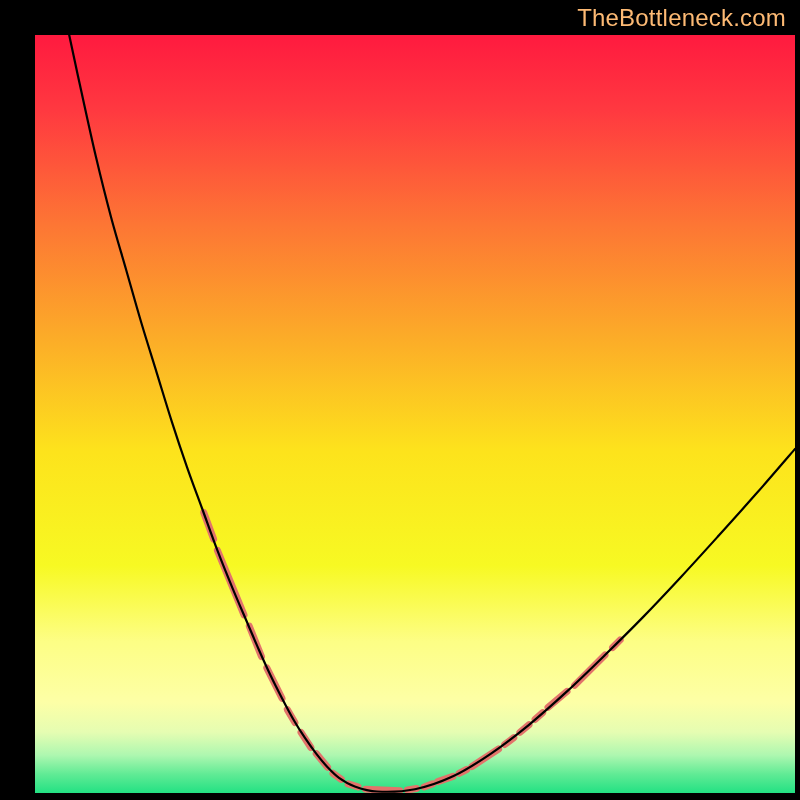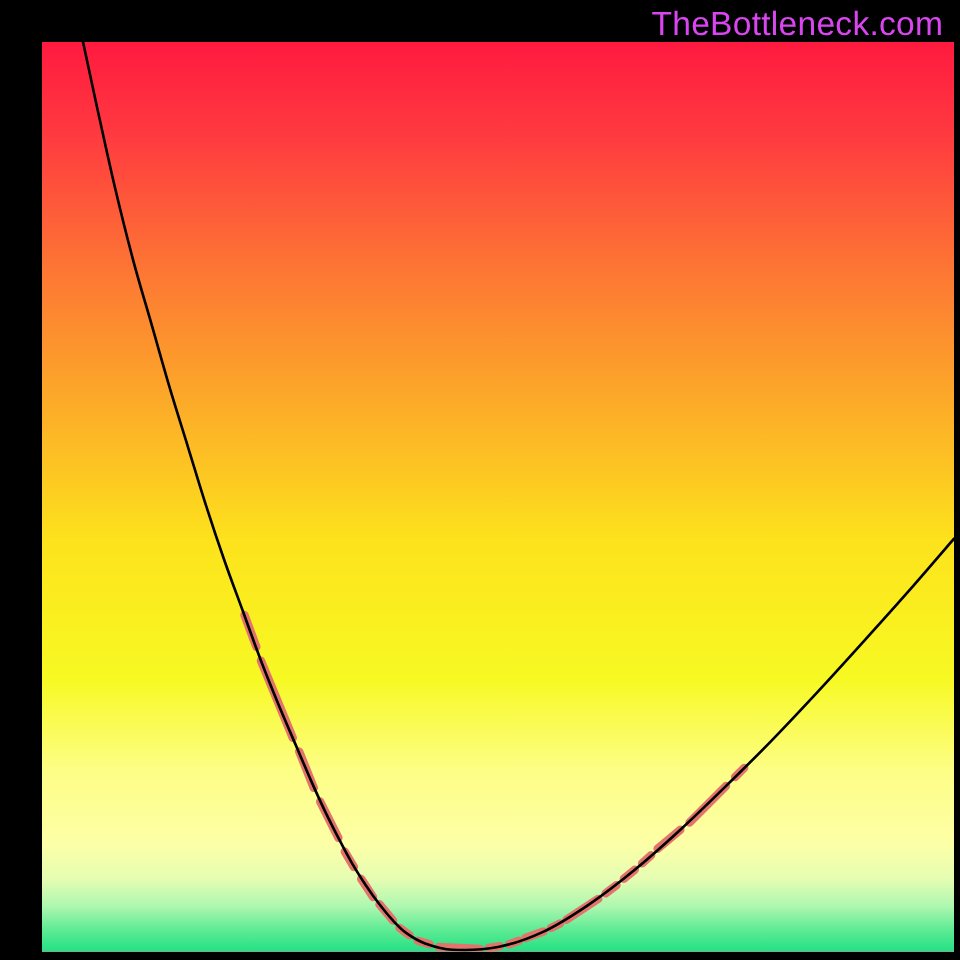--- a/index.html
+++ b/index.html
@@ -20,23 +20,23 @@
     background: #000000;
   }
   .plot-area {
     position: absolute;
     background: #ffffff;
   }
   .watermark {
     position: absolute;
     top: 4px;
     right: 14px;
-    font-size: 28px;
+    font-size: 24px;
     font-weight: 400;
-    color: #d946ef;
+    color: #fdba74;
     letter-spacing: 0.2px;
   }
   svg.plot-svg {
     position: absolute;
     top: 0;
     left: 0;
   }
 </style>
 </head>
 <body>

